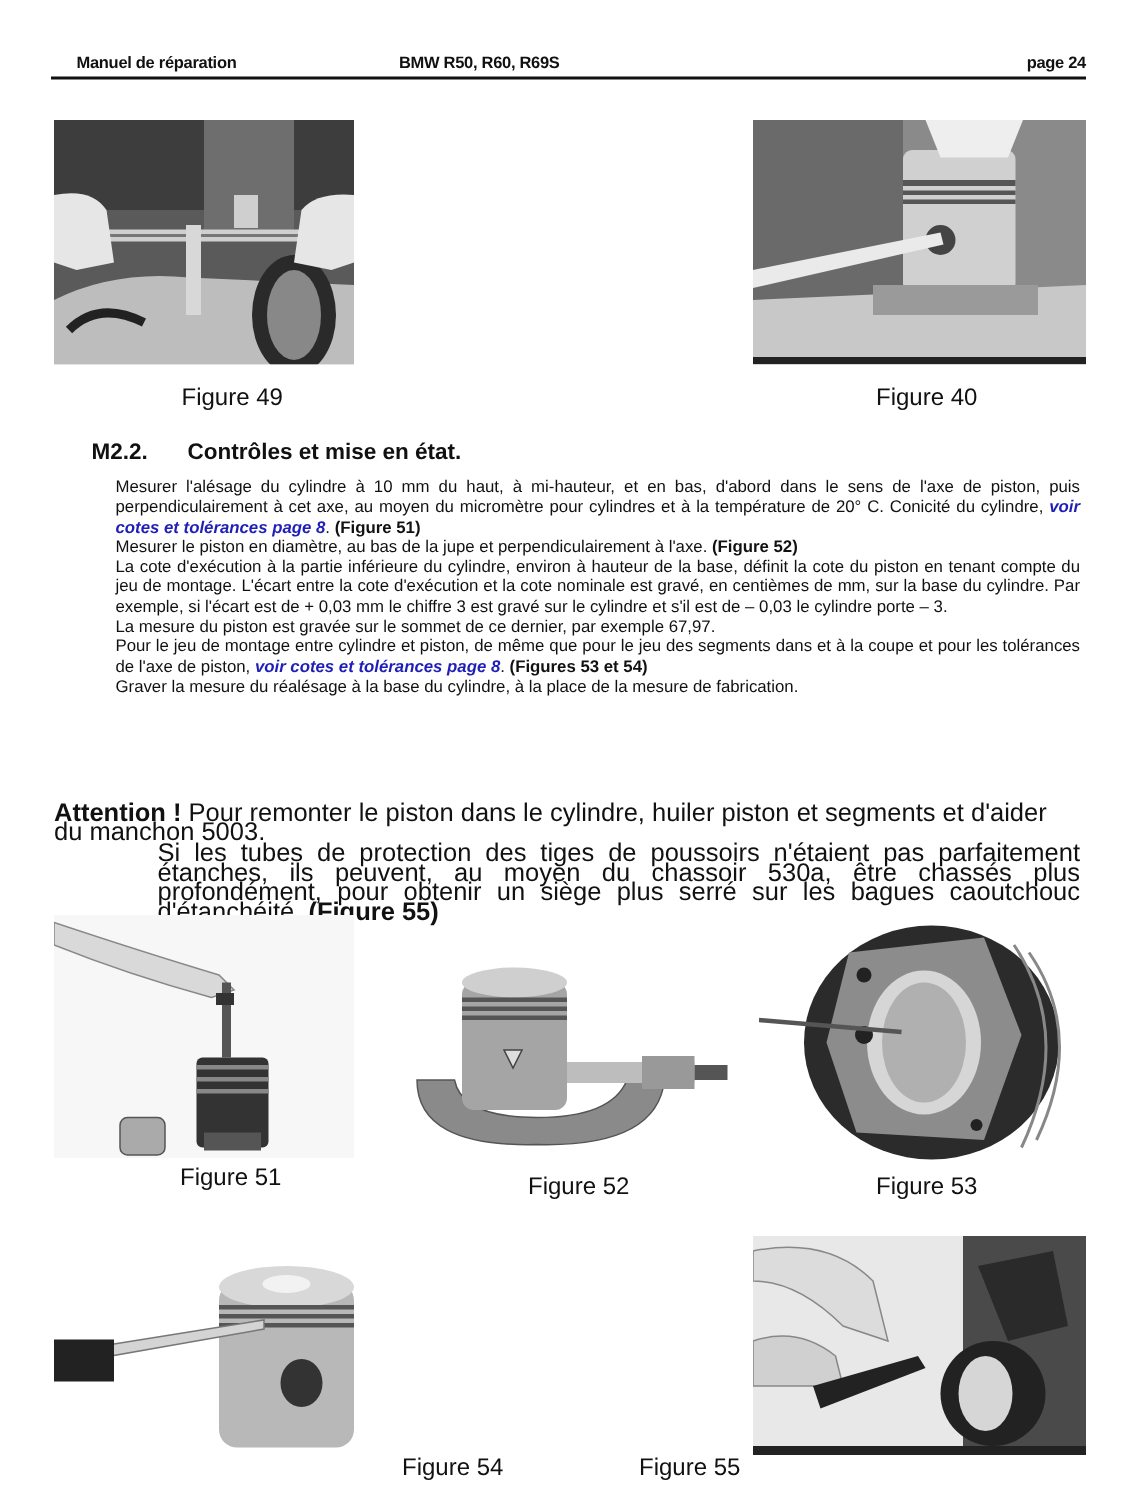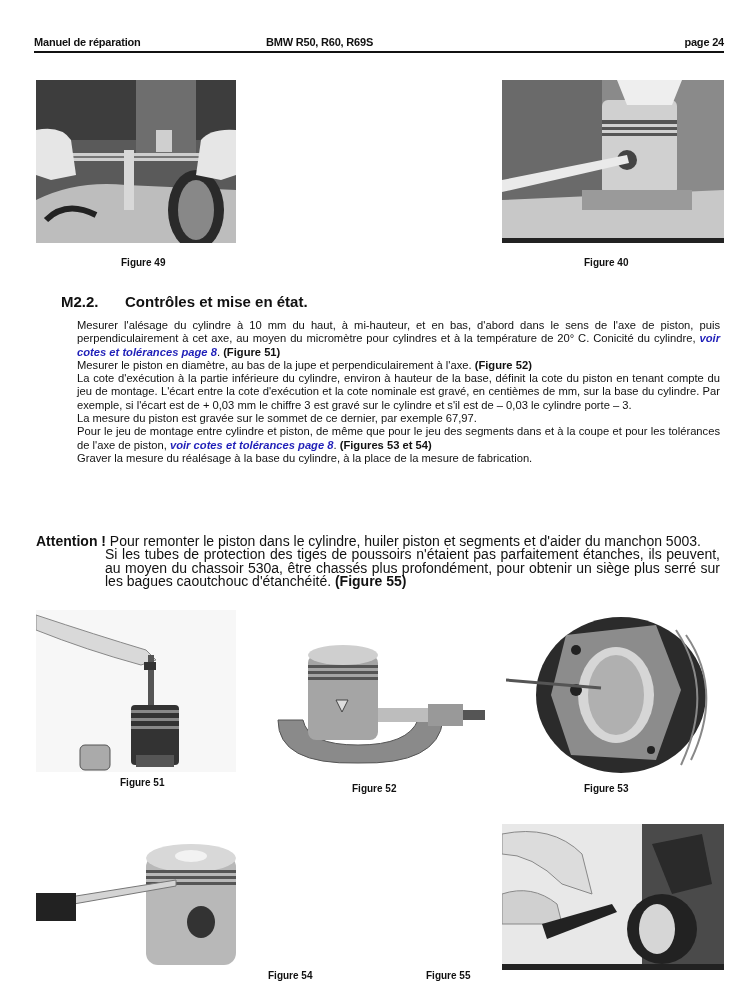--- a/index.html
+++ b/index.html
@@ -1,37 +1,37 @@
 <!DOCTYPE html>
 <html><head>
 <meta charset="utf-8">
 <style>
   html, body { margin: 0; padding: 0; background: #ffffff; }
   body { width: 748px; height: 1000px; position: relative; overflow: hidden;
          font-family: "Liberation Sans", sans-serif; color: #111; }
   .header { position: absolute; left: 34px; top: 36px; width: 690px; height: 14px;
             font-size: 11px; font-weight: bold; letter-spacing: -0.2px; }
-  .header .l { position: absolute; left: 0; top: 0; }
+  .header .l { position: absolute; left: 17px; top: 0; }
   .header .c { position: absolute; left: 232px; top: 0; }
   .header .r { position: absolute; right: 0; top: 0; text-align: center; }
   .header-rule { position: absolute; left: 34px; top: 51px; width: 690px; height: 2px; background: #111; }
 
   .photo { position: absolute; overflow: hidden; }
   .photo svg { width: 100%; height: 100%; display: block; }
-  .caption { position: absolute; font-size: 10px; font-weight: bold; white-space: nowrap; }
+  .caption { position: absolute; font-size: 16px; font-weight: normal; white-space: nowrap; }
 
   .section-title { position: absolute; left: 61px; top: 293px; font-size: 15px; font-weight: bold; }
   .section-title .num { display: inline-block; width: 64px; }
   .body-text { position: absolute; left: 77px; top: 319px; width: 643px; font-size: 11.2px;
                line-height: 13.3px; text-align: justify; }
   .body-text p { margin: 0; }
   .link { color: #1f1fb8; font-weight: bold; font-style: italic; }
   .b { font-weight: bold; }
   .i { font-style: italic; }
-  .attention { position: absolute; left: 36px; top: 535px; width: 684px; font-size: 14px; line-height: 13.3px; }
+  .attention { position: absolute; left: 36px; top: 535px; width: 684px; font-size: 17px; line-height: 13.3px; }
   .attention .lead { font-weight: bold; }
   .attention .indent { margin: 0 0 0 69px; text-align: justify; }
   .attention p { margin: 0; }
 </style>
 </head>
 <body>
 
 <div class="header">
   <span class="l">Manuel de réparation</span>
   <span class="c">BMW R50, R60, R69S</span>

